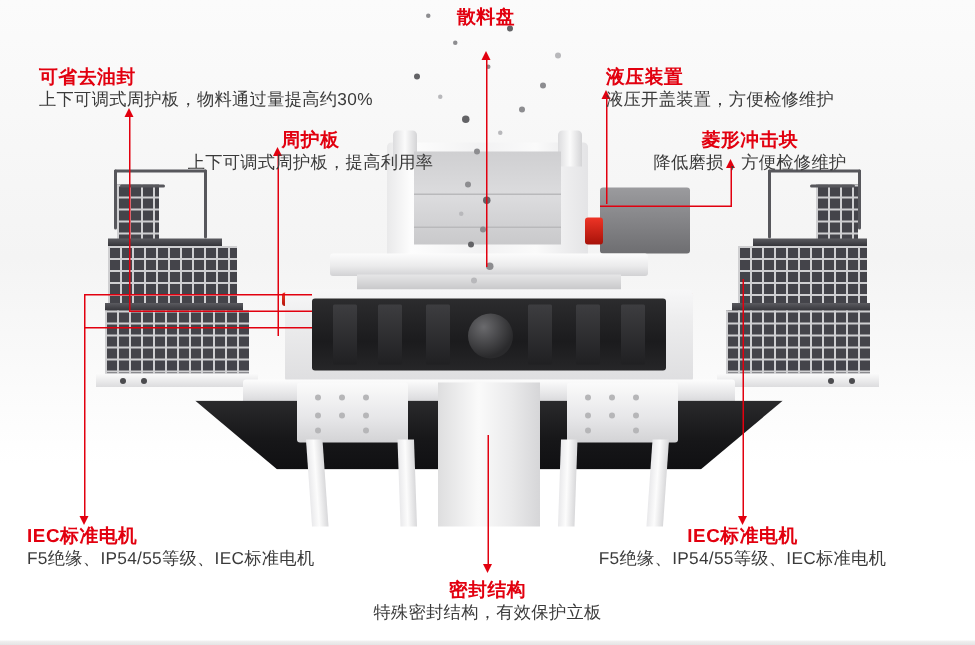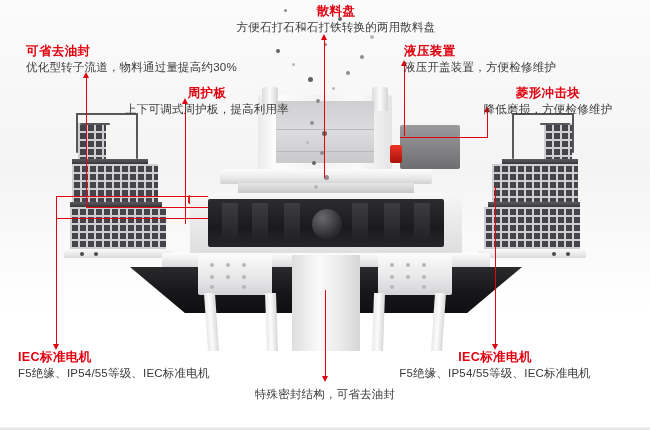--- a/index.html
+++ b/index.html
@@ -301,51 +301,51 @@
   <div class="arrow down" style="left:53px;top:344px;"></div>
 
   <div class="lead lv" style="left:495px;top:186px;height:160px;"></div>
   <div class="arrow down" style="left:492px;top:344px;"></div>
 
   <div class="lead lv" style="left:325px;top:290px;height:88px;"></div>
   <div class="arrow down" style="left:322px;top:376px;"></div>
 
   <div class="callout c-left" style="left:26px;top:44px;">
     <div class="hd">可省去油封</div>
-    <div class="ds">优化型转子流道，物料通过量提高约30%</div>
-  </div>
-
-  <div class="callout c-center" style="left:336px;top:4px;transform:translateX(-50%);">
+    <div class="ds">上下可调式周护板，物料通过量提高约30%</div>
+  </div>
+
+  <div class="callout c-center" style="left:324px;top:4px;transform:translateX(-50%);">
     <div class="hd">散料盘</div>
-    <div class="ds">方便石打石和石打铁转换的两用散料盘</div>
   </div>
 
   <div class="callout c-left" style="left:404px;top:44px;">
     <div class="hd">液压装置</div>
     <div class="ds">液压开盖装置，方便检修维护</div>
   </div>
 
   <div class="callout c-center" style="left:207px;top:86px;transform:translateX(-50%);">
     <div class="hd">周护板</div>
     <div class="ds">上下可调式周护板，提高利用率</div>
   </div>
 
-  <div class="callout c-center" style="left:548px;top:86px;transform:translateX(-50%);">
+  <div class="callout c-center" style="left:500px;top:86px;transform:translateX(-50%);">
     <div class="hd">菱形冲击块</div>
     <div class="ds">降低磨损，方便检修维护</div>
   </div>
 
   <div class="callout c-left" style="left:18px;top:350px;">
     <div class="hd">IEC标准电机</div>
     <div class="ds">F5绝缘、IP54/55等级、IEC标准电机</div>
   </div>
 
   <div class="callout c-center" style="left:495px;top:350px;transform:translateX(-50%);">
     <div class="hd">IEC标准电机</div>
     <div class="ds">F5绝缘、IP54/55等级、IEC标准电机</div>
   </div>
 
   <div class="callout c-center" style="left:325px;top:386px;transform:translateX(-50%);">
-    <div class="ds">特殊密封结构，可省去油封</div>
+    <div class="hd">密封结构</div>
+    <div class="ds">特殊密封结构，有效保护立板</div>
   </div>
 
   <div class="groundline"></div>
 </div>
 
 </body></html>

